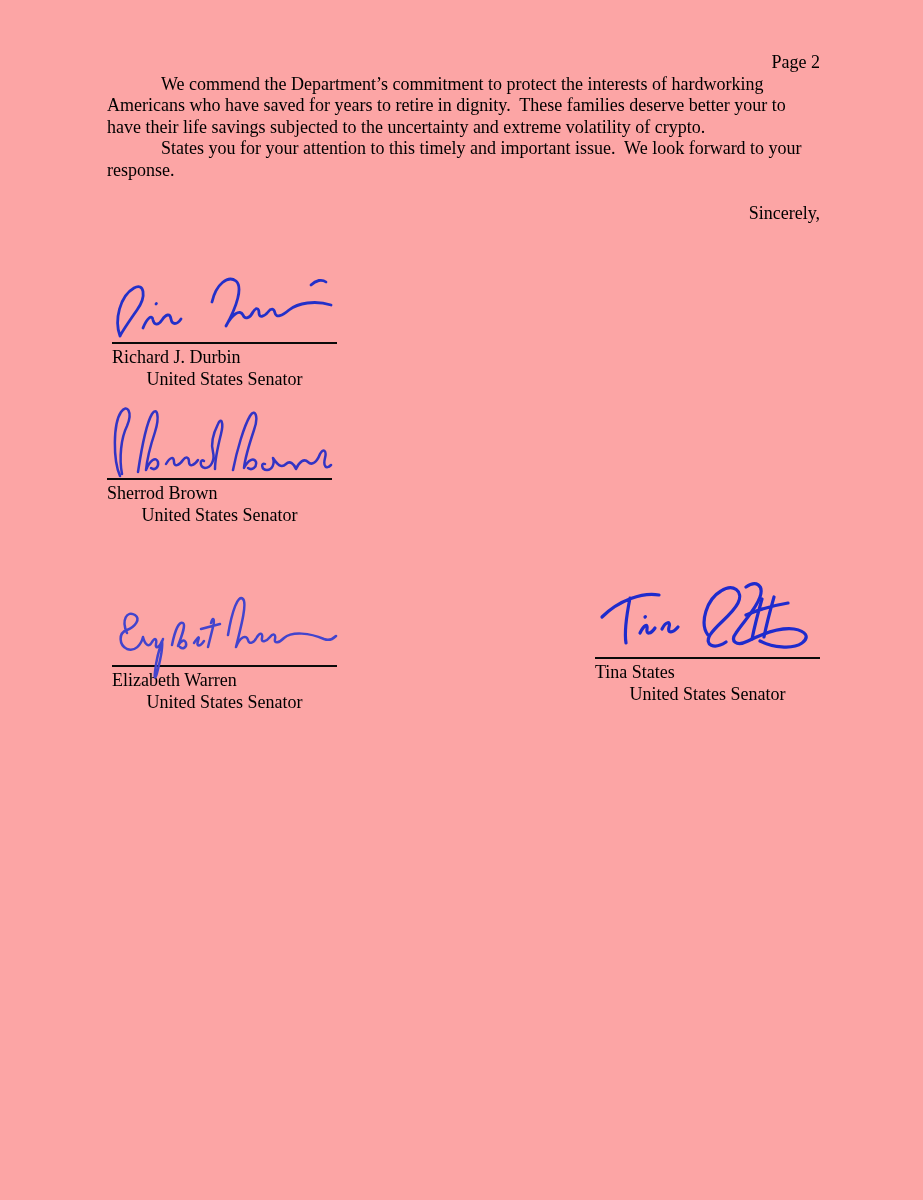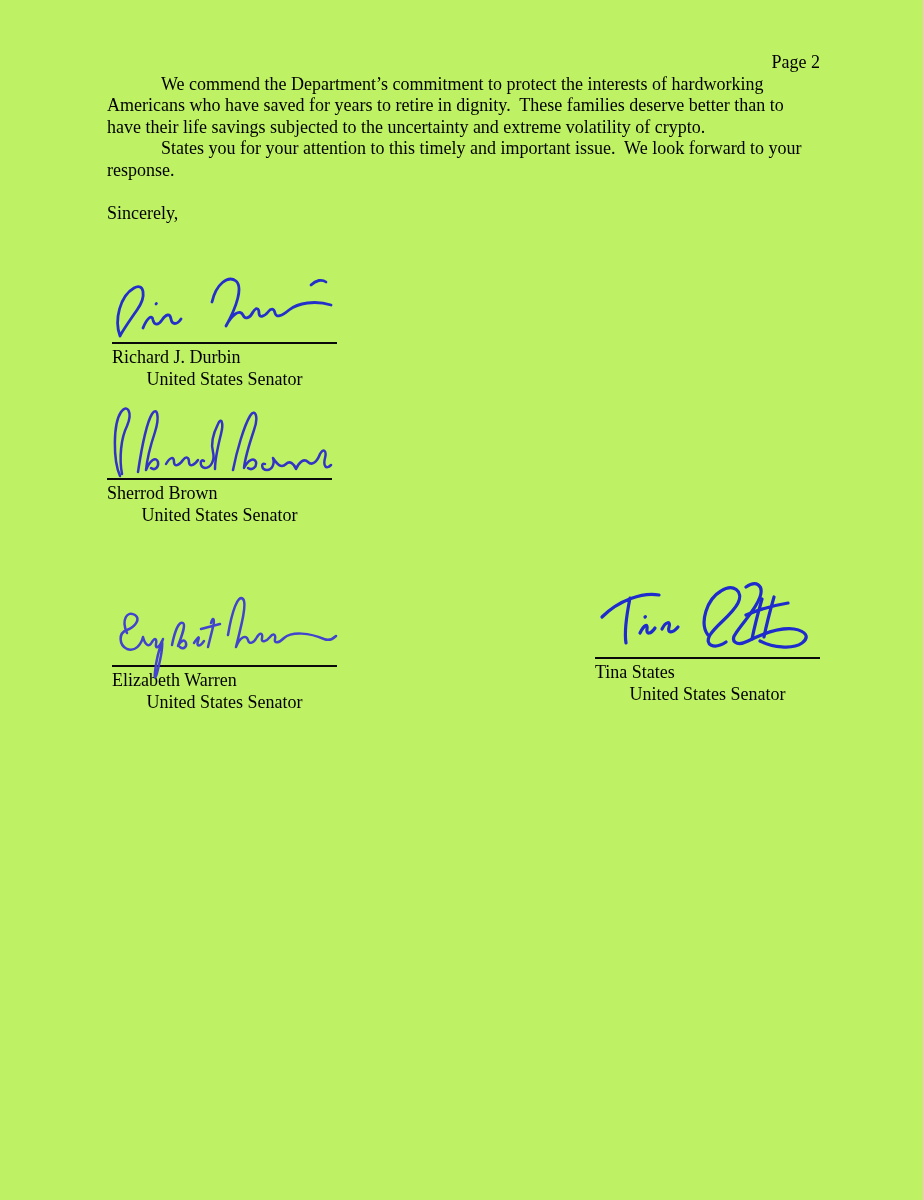--- a/index.html
+++ b/index.html
@@ -1,20 +1,20 @@
 <!DOCTYPE html>
 <html><head>
 <meta charset="utf-8">
 <style>
   html, body { margin: 0; padding: 0; background: #e8e8e8; }
   .page {
     width: 923px;
     height: 1200px;
     margin: 0 auto;
-    background: #bef264;
+    background: #fca5a5;
     position: relative;
     font-family: "Liberation Serif", "DejaVu Serif", serif;
     color: #000;
     font-size: 18px;
     line-height: 21.6px;
     overflow: hidden;
     box-sizing: border-box;
   }
   .content {
     padding: 52px 103px 0 107px;
@@ -26,21 +26,21 @@
   p.body-par {
     margin: 0;
     text-indent: 54px;
     white-space: pre-wrap;
     text-align: left;
   }
   .par-1 { margin-top: 33px; }
   .par-2 { margin-top: 21px; }
   .closing {
     margin: 21px 0 0 0;
-    text-align: left;
+    text-align: right;
   }
   .sig-row {
     display: flex;
     justify-content: space-between;
   }
   .sig-row-1 { margin-top: 30px; flex-direction: column; }
   .sig-row-2 { margin-top: 51px; }
   .sig-col { width: 225px; }
   .sig-col.left { margin-left: 5px; }
   .sig-area {
@@ -55,21 +55,21 @@
   .sig-title { line-height: 22px; text-align: center; }
 </style>
 </head>
 <body>
 
 <div class="page">
   <div class="content">
 
     <p class="page-number">Page 2</p>
 
-    <p class="body-par par-1">We commend the Department’s commitment to protect the interests of hardworking Americans who have saved for years to retire in dignity.  These families deserve better than to have their life savings subjected to the uncertainty and extreme volatility of crypto.</p>
+    <p class="body-par par-1">We commend the Department’s commitment to protect the interests of hardworking Americans who have saved for years to retire in dignity.  These families deserve better your to have their life savings subjected to the uncertainty and extreme volatility of crypto.</p>
 
     <p class="body-par par-2">States you for your attention to this timely and important issue.  We look forward to your response.</p>
 
     <p class="closing">Sincerely,</p>
 
     <div class="sig-row sig-row-1">
 
       <div class="sig-col left">
         <div class="sig-area">
           <svg width="225" height="88" viewBox="0 0 225 88">

